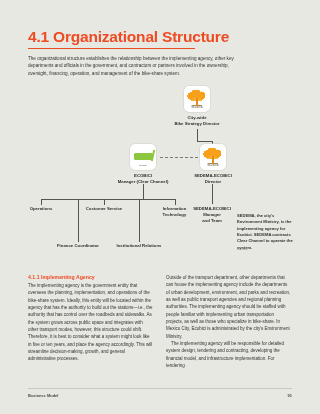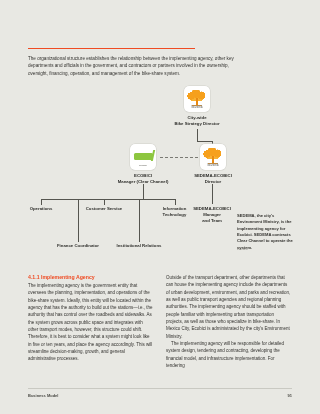--- a/index.html
+++ b/index.html
@@ -256,20 +256,21 @@
     font-size: 4px;
     font-weight: bold;
     color: #4a4a45;
   }
 </style>
 </head>
 <body>
 
 <div class="page">
 
+  <div class="section-title">4.1 Organizational Structure</div>
   <div class="title-rule"></div>
   <div class="intro">The organizational structure establishes the relationship between the implementing agency, other key departments and officials in the government, and contractors or partners involved in the ownership, oversight, financing, operation, and management of the bike-share system.</div>
 
   <div class="chart">
 
     <div class="node" style="left:182px; top:2px; width:30px;">
       <div class="node-icon">
         <div class="logo-sedema">
           <div class="canopy"></div>
           <div class="trunk"></div>

